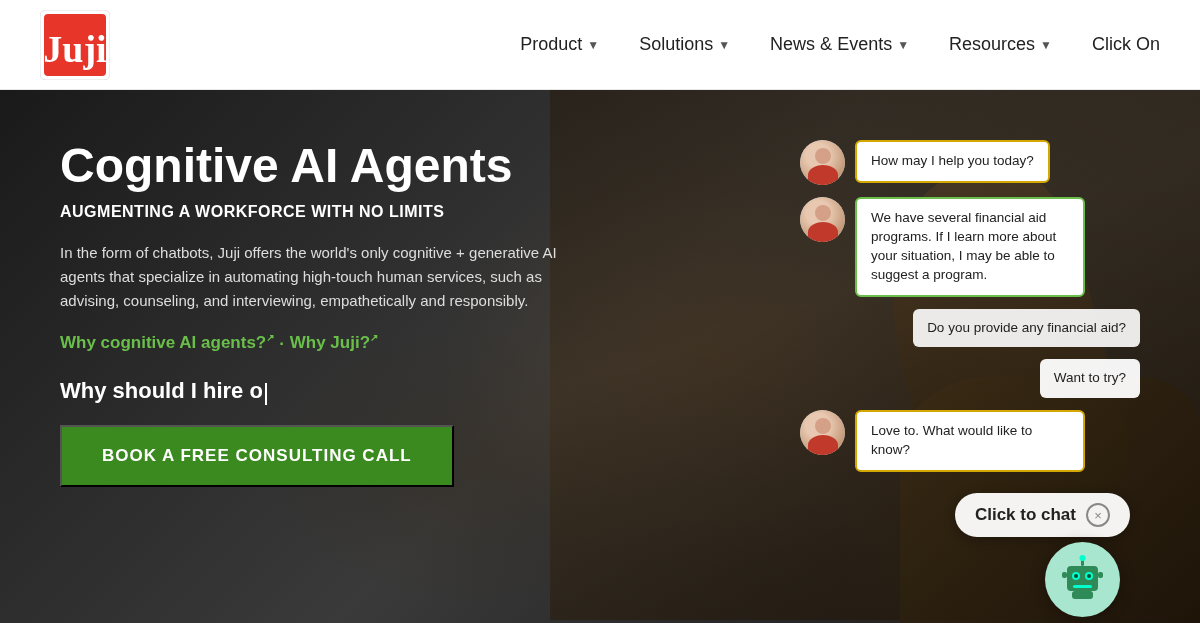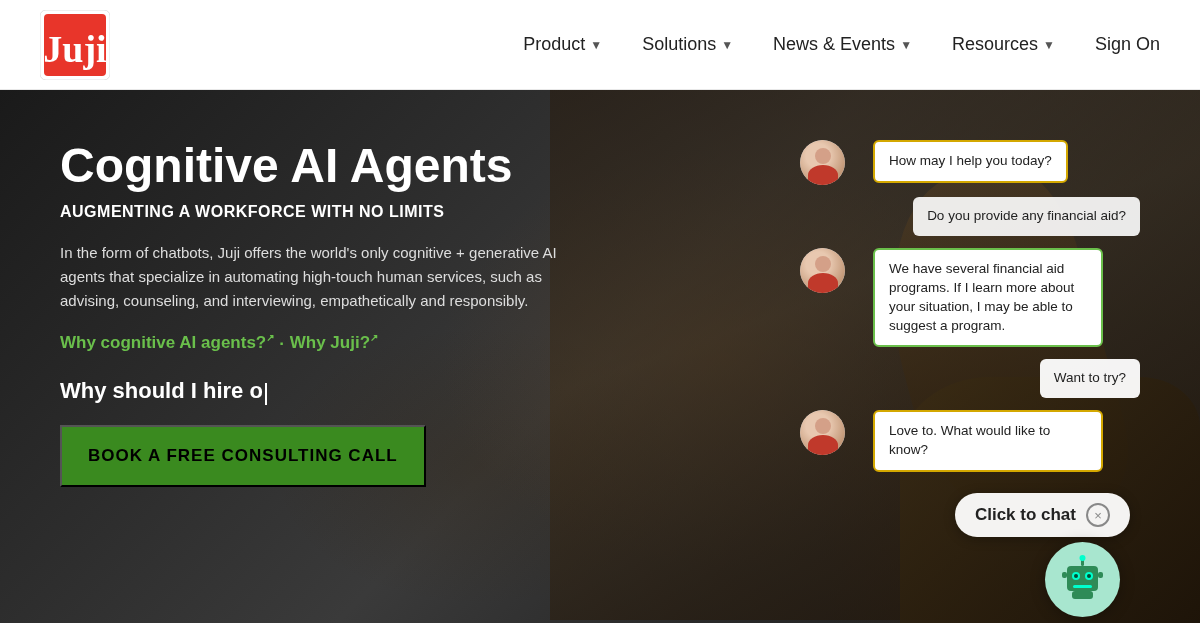--- a/index.html
+++ b/index.html
@@ -131,47 +131,47 @@
       animation: blink 1s infinite;
     }
     @keyframes blink {
       0%, 100% { opacity: 1; }
       50% { opacity: 0; }
     }
 
     .cta-button {
       display: inline-block;
       background: #3a8a1f;
-      color: #000000;
+      color: #ffffff;
       font-size: 17px;
       font-weight: 700;
       letter-spacing: 1px;
       text-align: center;
-      padding: 18px 26px;
+      padding: 18px 40px;
       cursor: pointer;
       line-height: 1.3;
       min-width: 260px;
     }
 
     
     .chat-area {
       position: absolute;
       right: 60px;
       top: 50px;
       z-index: 2;
       width: 340px;
       display: flex;
       flex-direction: column;
       gap: 12px;
     }
 
     .chat-row {
       display: flex;
       align-items: flex-start;
-      gap: 28px;
+      gap: 10px;
     }
     .chat-row.right {
       justify-content: flex-end;
     }
 
     .avatar {
       width: 45px;
       height: 45px;
       border-radius: 50%;
       background: #c0c0c0;
@@ -322,21 +322,21 @@
       <span class="chevron">▼</span>
     </div>
     <div class="nav-item">
       <span>News &amp; Events</span>
       <span class="chevron">▼</span>
     </div>
     <div class="nav-item">
       <span>Resources</span>
       <span class="chevron">▼</span>
     </div>
-    <div class="nav-signin">Sign On</div>
+    <div class="nav-signin">Click On</div>
   </nav>
 </header>
 
 <section class="hero">
   <div class="hero-bg"></div>
   <div class="hero-bg-overlay"></div>
 
   <div style="position:absolute;inset:0;z-index:1;overflow:hidden;">
 
     <div style="position:absolute;right:0;top:0;width:650px;height:530px;background:linear-gradient(160deg, rgba(40,30,20,0.7) 0%, rgba(60,45,25,0.5) 40%, rgba(30,20,10,0.8) 100%);"></div>
@@ -368,31 +368,31 @@
 
   <div class="chat-area">
 
     <div class="chat-row">
       <div class="avatar">
         <div class="avatar-inner"></div>
       </div>
       <div class="bubble yellow-border">How may I help you today?</div>
     </div>
 
-    <div class="chat-row right">
-      <div class="bubble">Do you provide any financial aid?</div>
-    </div>
-
     <div class="chat-row">
       <div class="avatar">
         <div class="avatar-inner"></div>
       </div>
       <div class="bubble green-border">We have several financial aid programs. If I learn more about your situation, I may be able to suggest a program.</div>
     </div>
 
+    <div class="chat-row right">
+      <div class="bubble">Do you provide any financial aid?</div>
+    </div>
+
     <div class="want-to-row">
       <div class="bubble">Want to try?</div>
     </div>
 
     <div class="chat-row">
       <div class="avatar">
         <div class="avatar-inner"></div>
       </div>
       <div class="bubble yellow-border">Love to. What would like to know?</div>
     </div>

